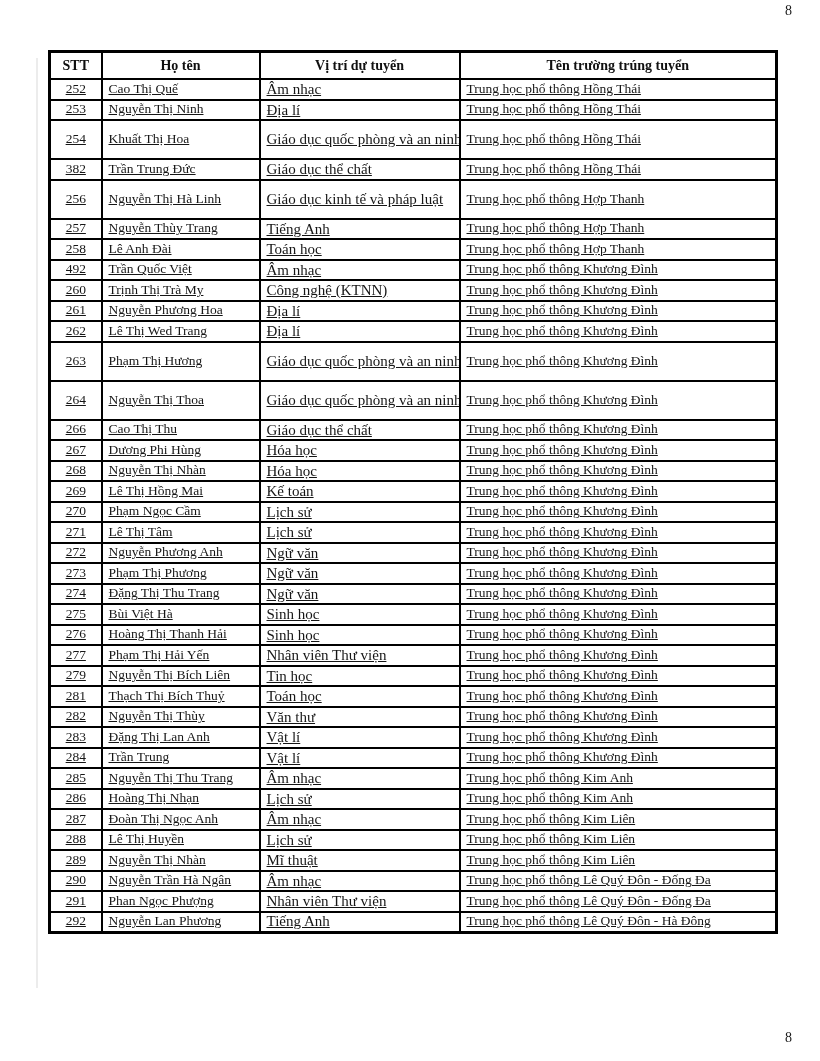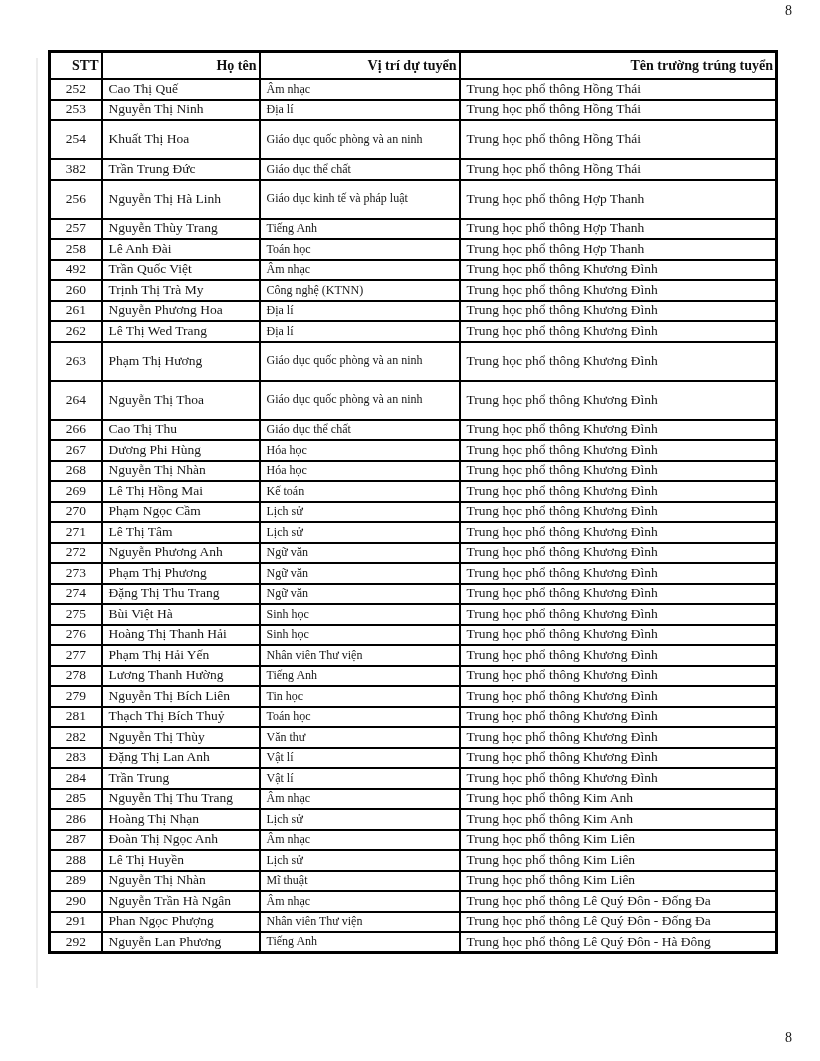--- a/index.html
+++ b/index.html
@@ -40,39 +40,39 @@
     border: 3px solid #000;
   }
   th, td {
     border: 2px solid #000;
     overflow: hidden;
     white-space: nowrap;
   }
   th {
     font-size: 14px;
     font-weight: bold;
-    text-align: right;
+    text-align: center;
     height: 25px;
     padding: 0 2px;
     color: #101010;
   }
   td {
     font-size: 13.5px;
     line-height: 1.1;
     padding: 0 2px 0 6px;
     text-align: left;
     vertical-align: middle;
     color: #161616;
   }
   td:nth-child(1) {
     text-align: center;
     padding: 0;
   }
-  td:nth-child(3) { font-size: 12px; }
-  tbody tr { height: 20.5px; }
+  td:nth-child(3) { font-size: 15px; }
+  tbody tr { height: 20.5px; text-decoration: underline; }
   
   tbody tr:nth-child(3),
   tbody tr:nth-child(5),
   tbody tr:nth-child(12),
   tbody tr:nth-child(13) { height: 39px; }
 </style>
 </head>
 <body>
 
 <div>
@@ -240,26 +240,20 @@
           <td>Sinh học</td>
           <td>Trung học phổ thông Khương Đình</td>
         </tr>
         <tr>
           <td>277</td>
           <td>Phạm Thị Hải Yến</td>
           <td>Nhân viên Thư viện</td>
           <td>Trung học phổ thông Khương Đình</td>
         </tr>
         <tr>
-          <td>278</td>
-          <td>Lương Thanh Hường</td>
-          <td>Tiếng Anh</td>
-          <td>Trung học phổ thông Khương Đình</td>
-        </tr>
-        <tr>
           <td>279</td>
           <td>Nguyễn Thị Bích Liên</td>
           <td>Tin học</td>
           <td>Trung học phổ thông Khương Đình</td>
         </tr>
         <tr>
           <td>281</td>
           <td>Thạch Thị Bích Thuỷ</td>
           <td>Toán học</td>
           <td>Trung học phổ thông Khương Đình</td>

